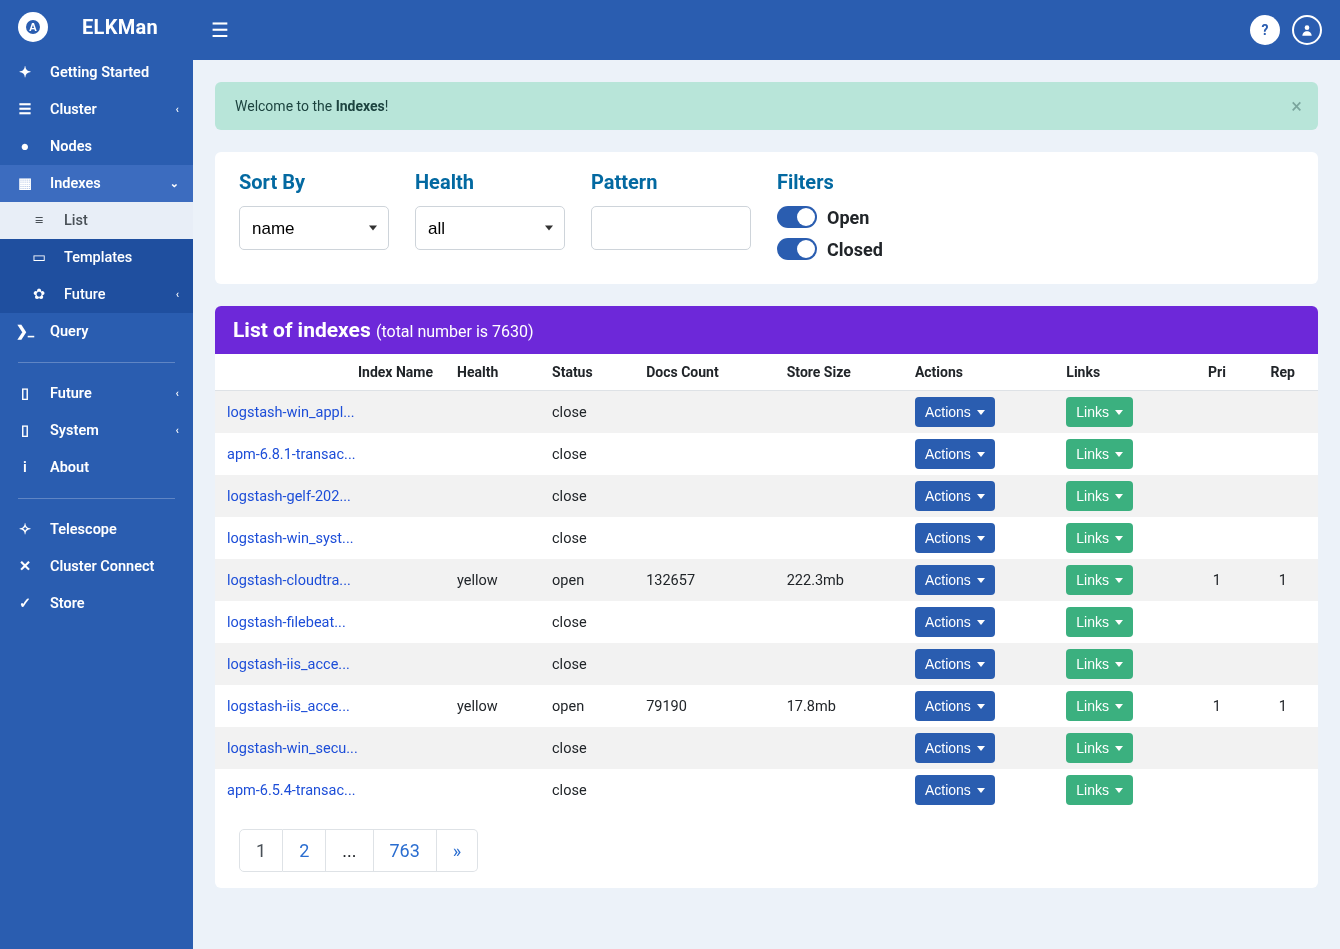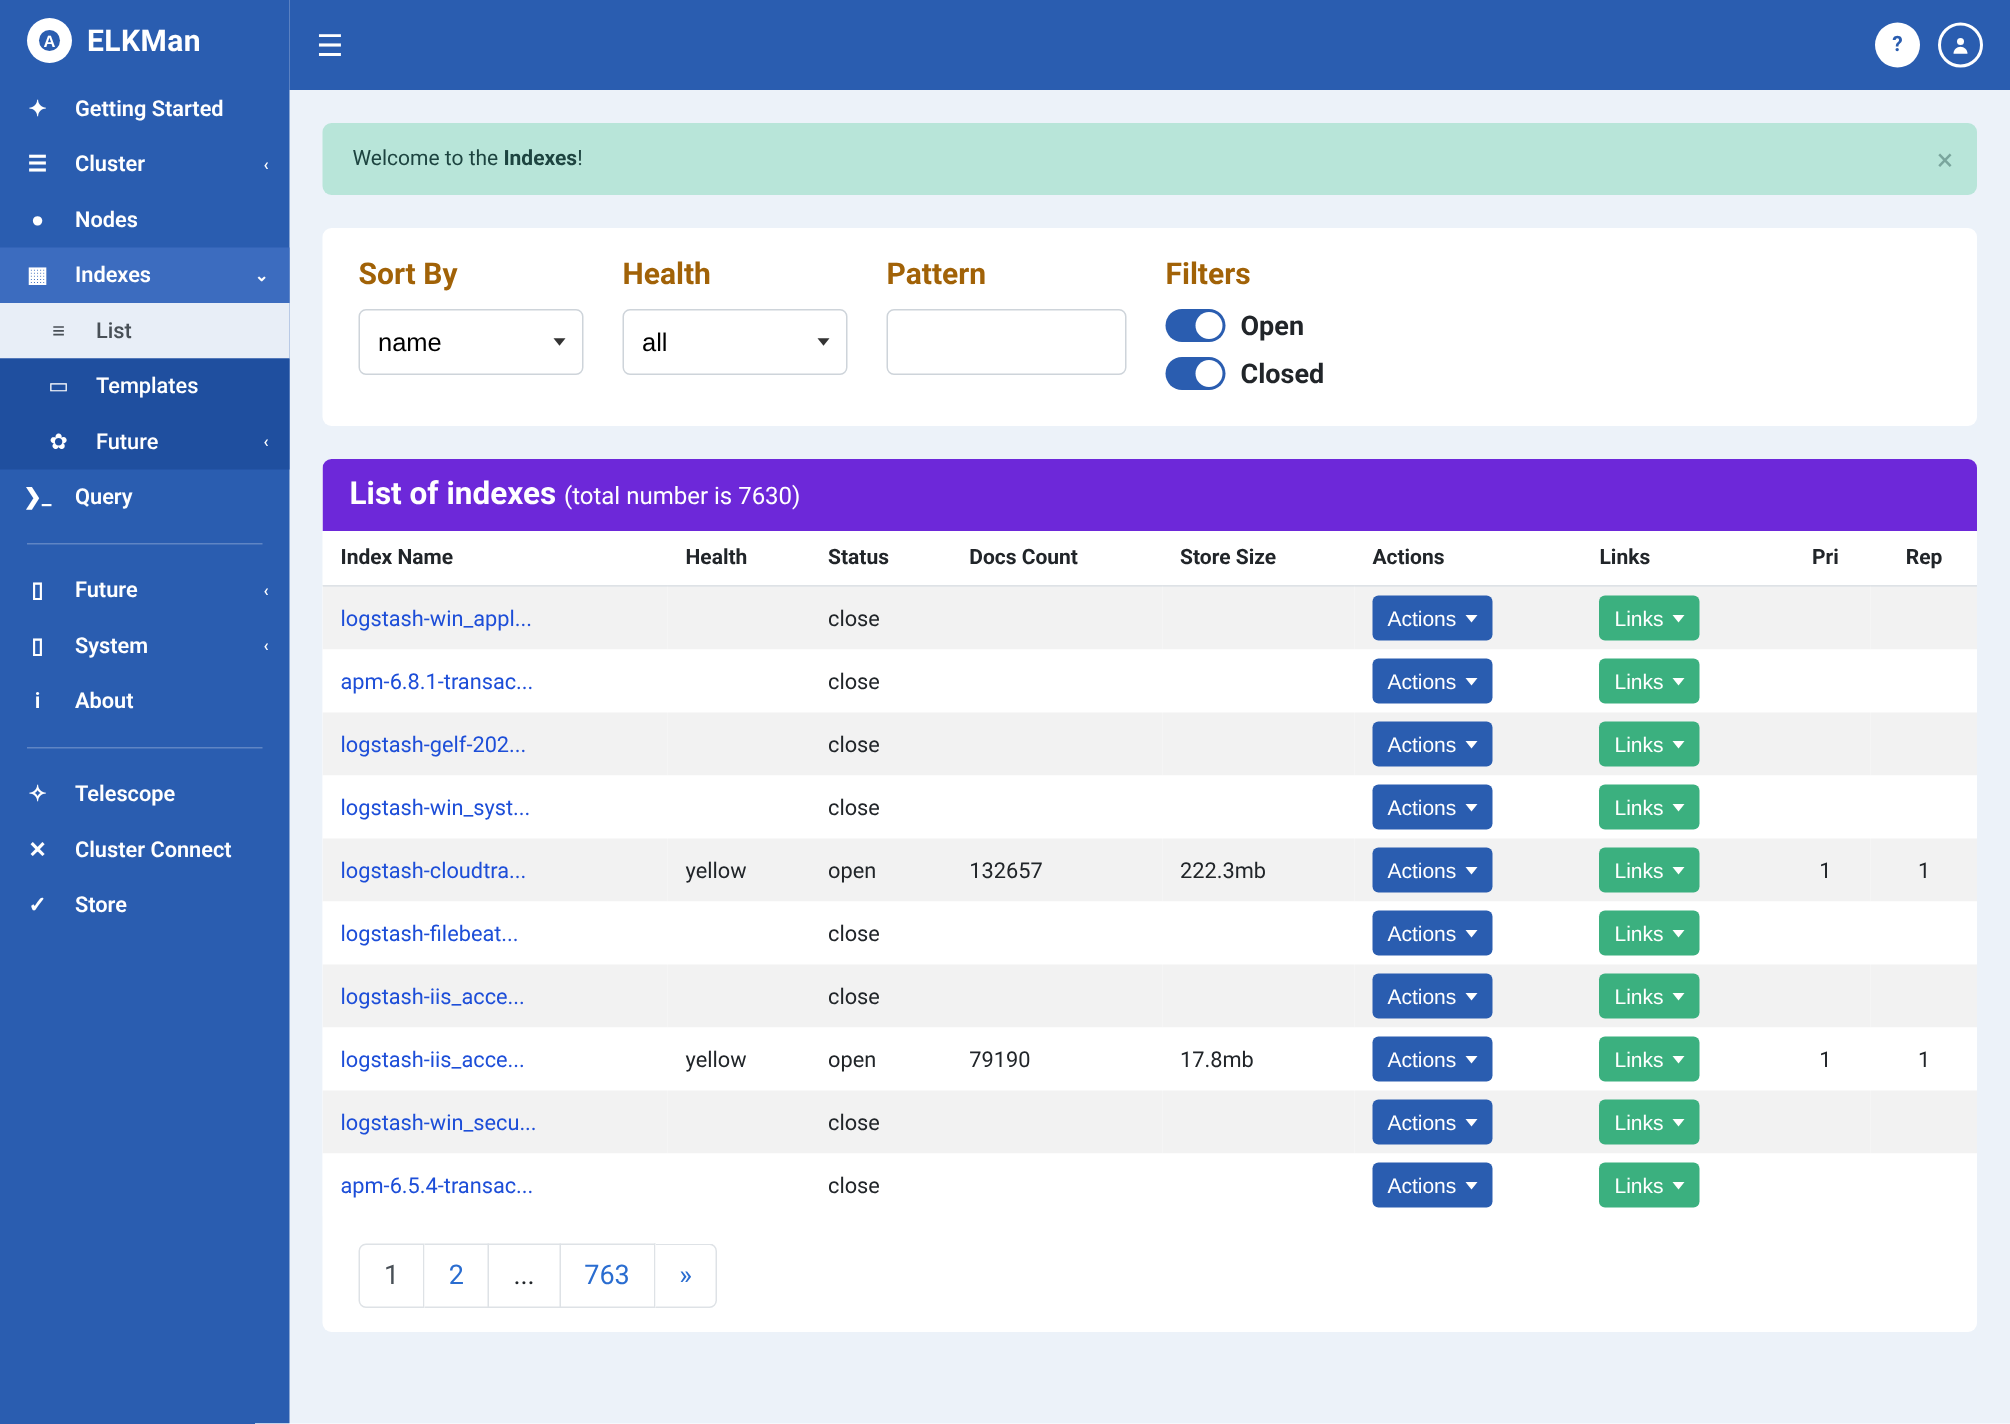--- a/index.html
+++ b/index.html
@@ -25,21 +25,21 @@
     gap: 10px;
   }
   .brand-logo {
     width: 30px; height: 30px;
     background: #fff;
     border-radius: 50%;
     display:flex; align-items:center; justify-content:center;
     color:#2a5db0;
     font-weight:700;
   }
-  .brand-text { font-size: 20px; font-weight: 700; letter-spacing: .3px;}
+  .brand-text { font-size: 20px; font-weight: 700; letter-spacing: .3px; margin-left: 24px;}
   .nav { list-style:none; }
   .nav li {
     display:flex; align-items:center;
     padding: 10px 14px;
     font-size: 14.5px; font-weight: 600;
     cursor: pointer;
     position: relative;
   }
   .nav li .nav-icon {
     width: 22px; display:inline-flex; justify-content:center; margin-right: 14px;
@@ -101,21 +101,21 @@
     position:absolute; right:16px; top:12px;
     color:#7aa59d; font-size:20px; cursor:pointer;
   }
 
   .card {
     background:#fff; border-radius:6px; padding: 18px 24px 24px;
     margin-bottom: 22px;
   }
   .filter-row { display:flex; gap: 26px; align-items:flex-start;}
   .filter-col label.hdr {
-    display:block; font-size:20px; font-weight:700; color:#a16207; margin-bottom:12px;
+    display:block; font-size:20px; font-weight:700; color:#0369a1; margin-bottom:12px;
   }
   .select {
     width: 150px; height:44px; border:1px solid #ced4da; border-radius:5px;
     padding: 0 30px 0 12px; font-size:17px; background:#fff; appearance:none;
     position:relative;
   }
   .select-wrap{ position:relative; display:inline-block;}
   .select-wrap::after{
     content:"";
     position:absolute; right:12px; top:50%; transform:translateY(-50%);
@@ -312,21 +312,21 @@
         </div>
       </div>
 
       <div class="panel">
         <div class="panel-head">
           <span class="big">List of indexes </span><span>(total number is 7630)</span>
         </div>
         <table>
           <thead>
             <tr>
-              <th style="width:230px;">Index Name</th>
+              <th style="width:230px;text-align:right;">Index Name</th>
               <th>Health</th>
               <th>Status</th>
               <th>Docs Count</th>
               <th>Store Size</th>
               <th>Actions</th>
               <th>Links</th>
               <th class="num">Pri</th>
               <th class="num">Rep</th>
             </tr>
           </thead>

